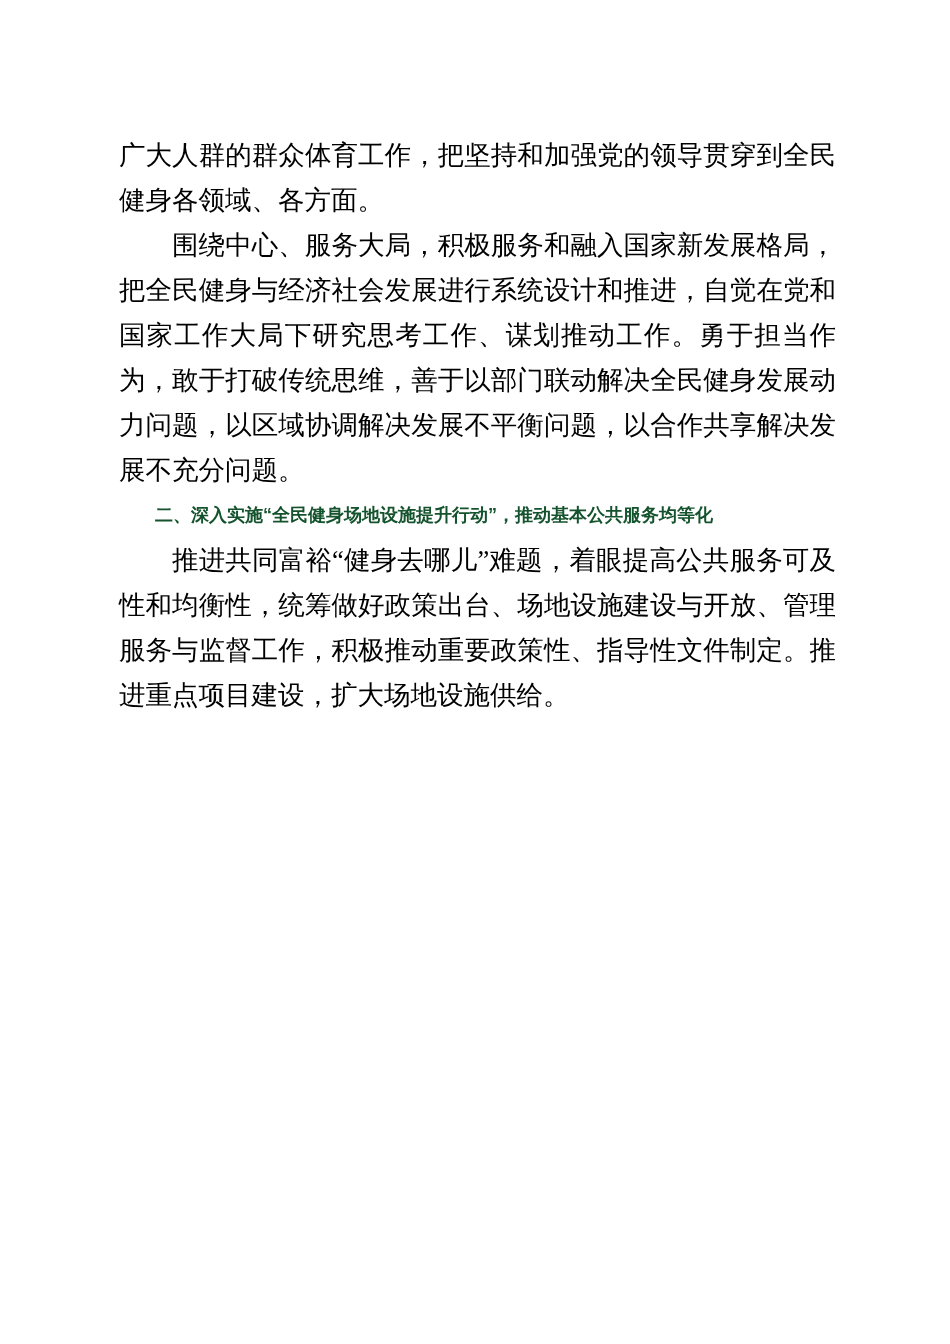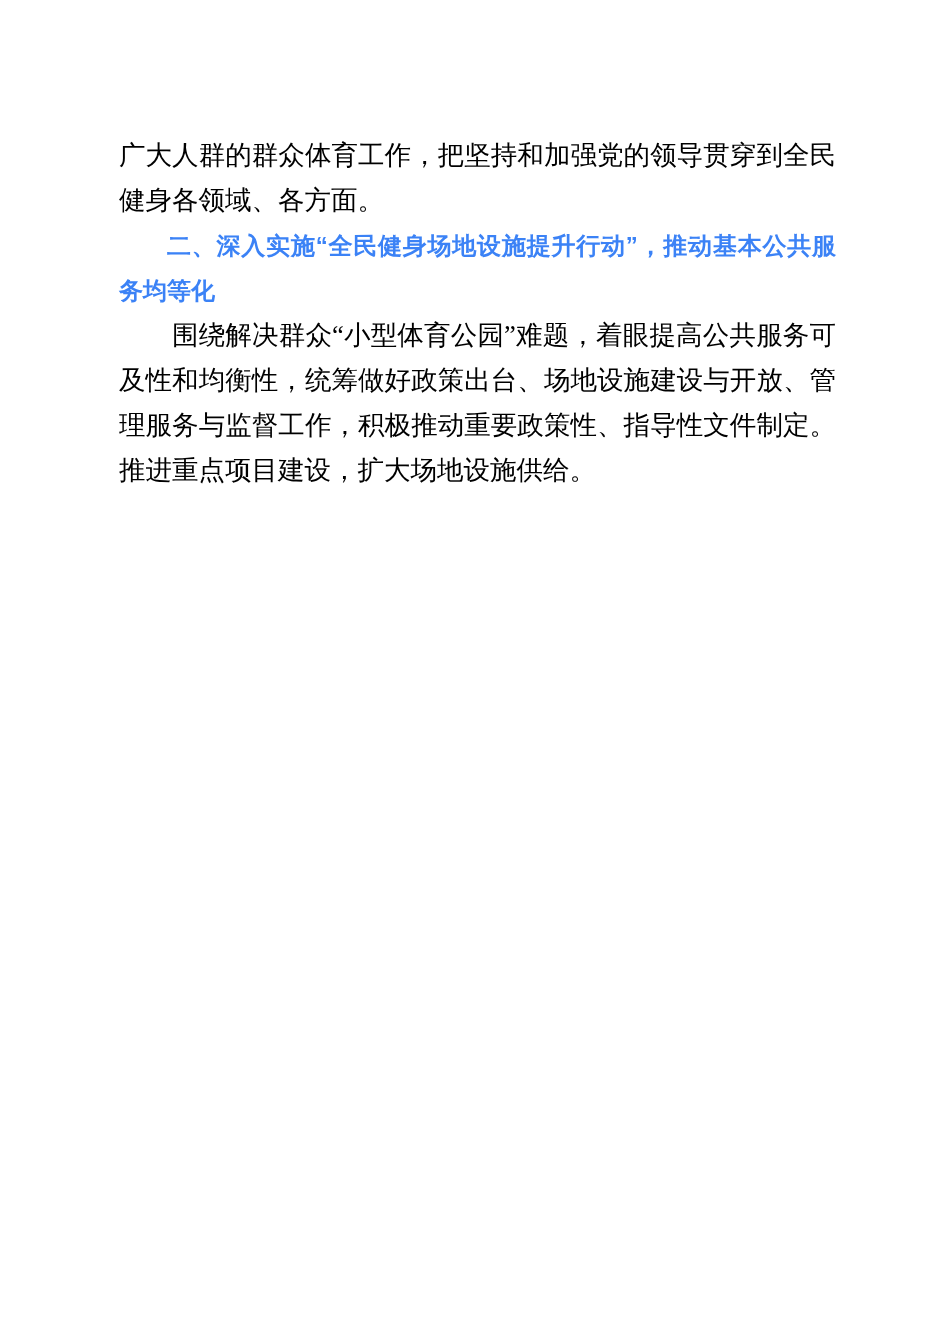--- a/index.html
+++ b/index.html
@@ -28,29 +28,30 @@
     text-indent: 2em;
     word-break: break-all;
   }
   .doc-text.no-indent {
     text-indent: 0;
   }
   .doc-heading {
     margin: 0;
     font-family: "Liberation Sans", "DejaVu Sans", sans-serif;
     font-weight: 700;
-    font-size: 24px;
+    font-size: 18px;
     line-height: 45px;
-    color: #3b82f6;
+    color: #14532d;
     text-align: justify;
     text-justify: inter-ideograph;
     text-indent: 2em;
     word-break: break-all;
   }
 </style>
 </head>
 <body>
 
 <div class="page">
   <p class="doc-text no-indent">广大人群的群众体育工作，把坚持和加强党的领导贯穿到全民健身各领域、各方面。</p>
+  <p class="doc-text">围绕中心、服务大局，积极服务和融入国家新发展格局，把全民健身与经济社会发展进行系统设计和推进，自觉在党和国家工作大局下研究思考工作、谋划推动工作。勇于担当作为，敢于打破传统思维，善于以部门联动解决全民健身发展动力问题，以区域协调解决发展不平衡问题，以合作共享解决发展不充分问题。</p>
   <p class="doc-heading">二、深入实施“全民健身场地设施提升行动”，推动基本公共服务均等化</p>
-  <p class="doc-text">围绕解决群众“小型体育公园”难题，着眼提高公共服务可及性和均衡性，统筹做好政策出台、场地设施建设与开放、管理服务与监督工作，积极推动重要政策性、指导性文件制定。推进重点项目建设，扩大场地设施供给。</p>
+  <p class="doc-text">推进共同富裕“健身去哪儿”难题，着眼提高公共服务可及性和均衡性，统筹做好政策出台、场地设施建设与开放、管理服务与监督工作，积极推动重要政策性、指导性文件制定。推进重点项目建设，扩大场地设施供给。</p>
 </div>
 
 </body></html>

